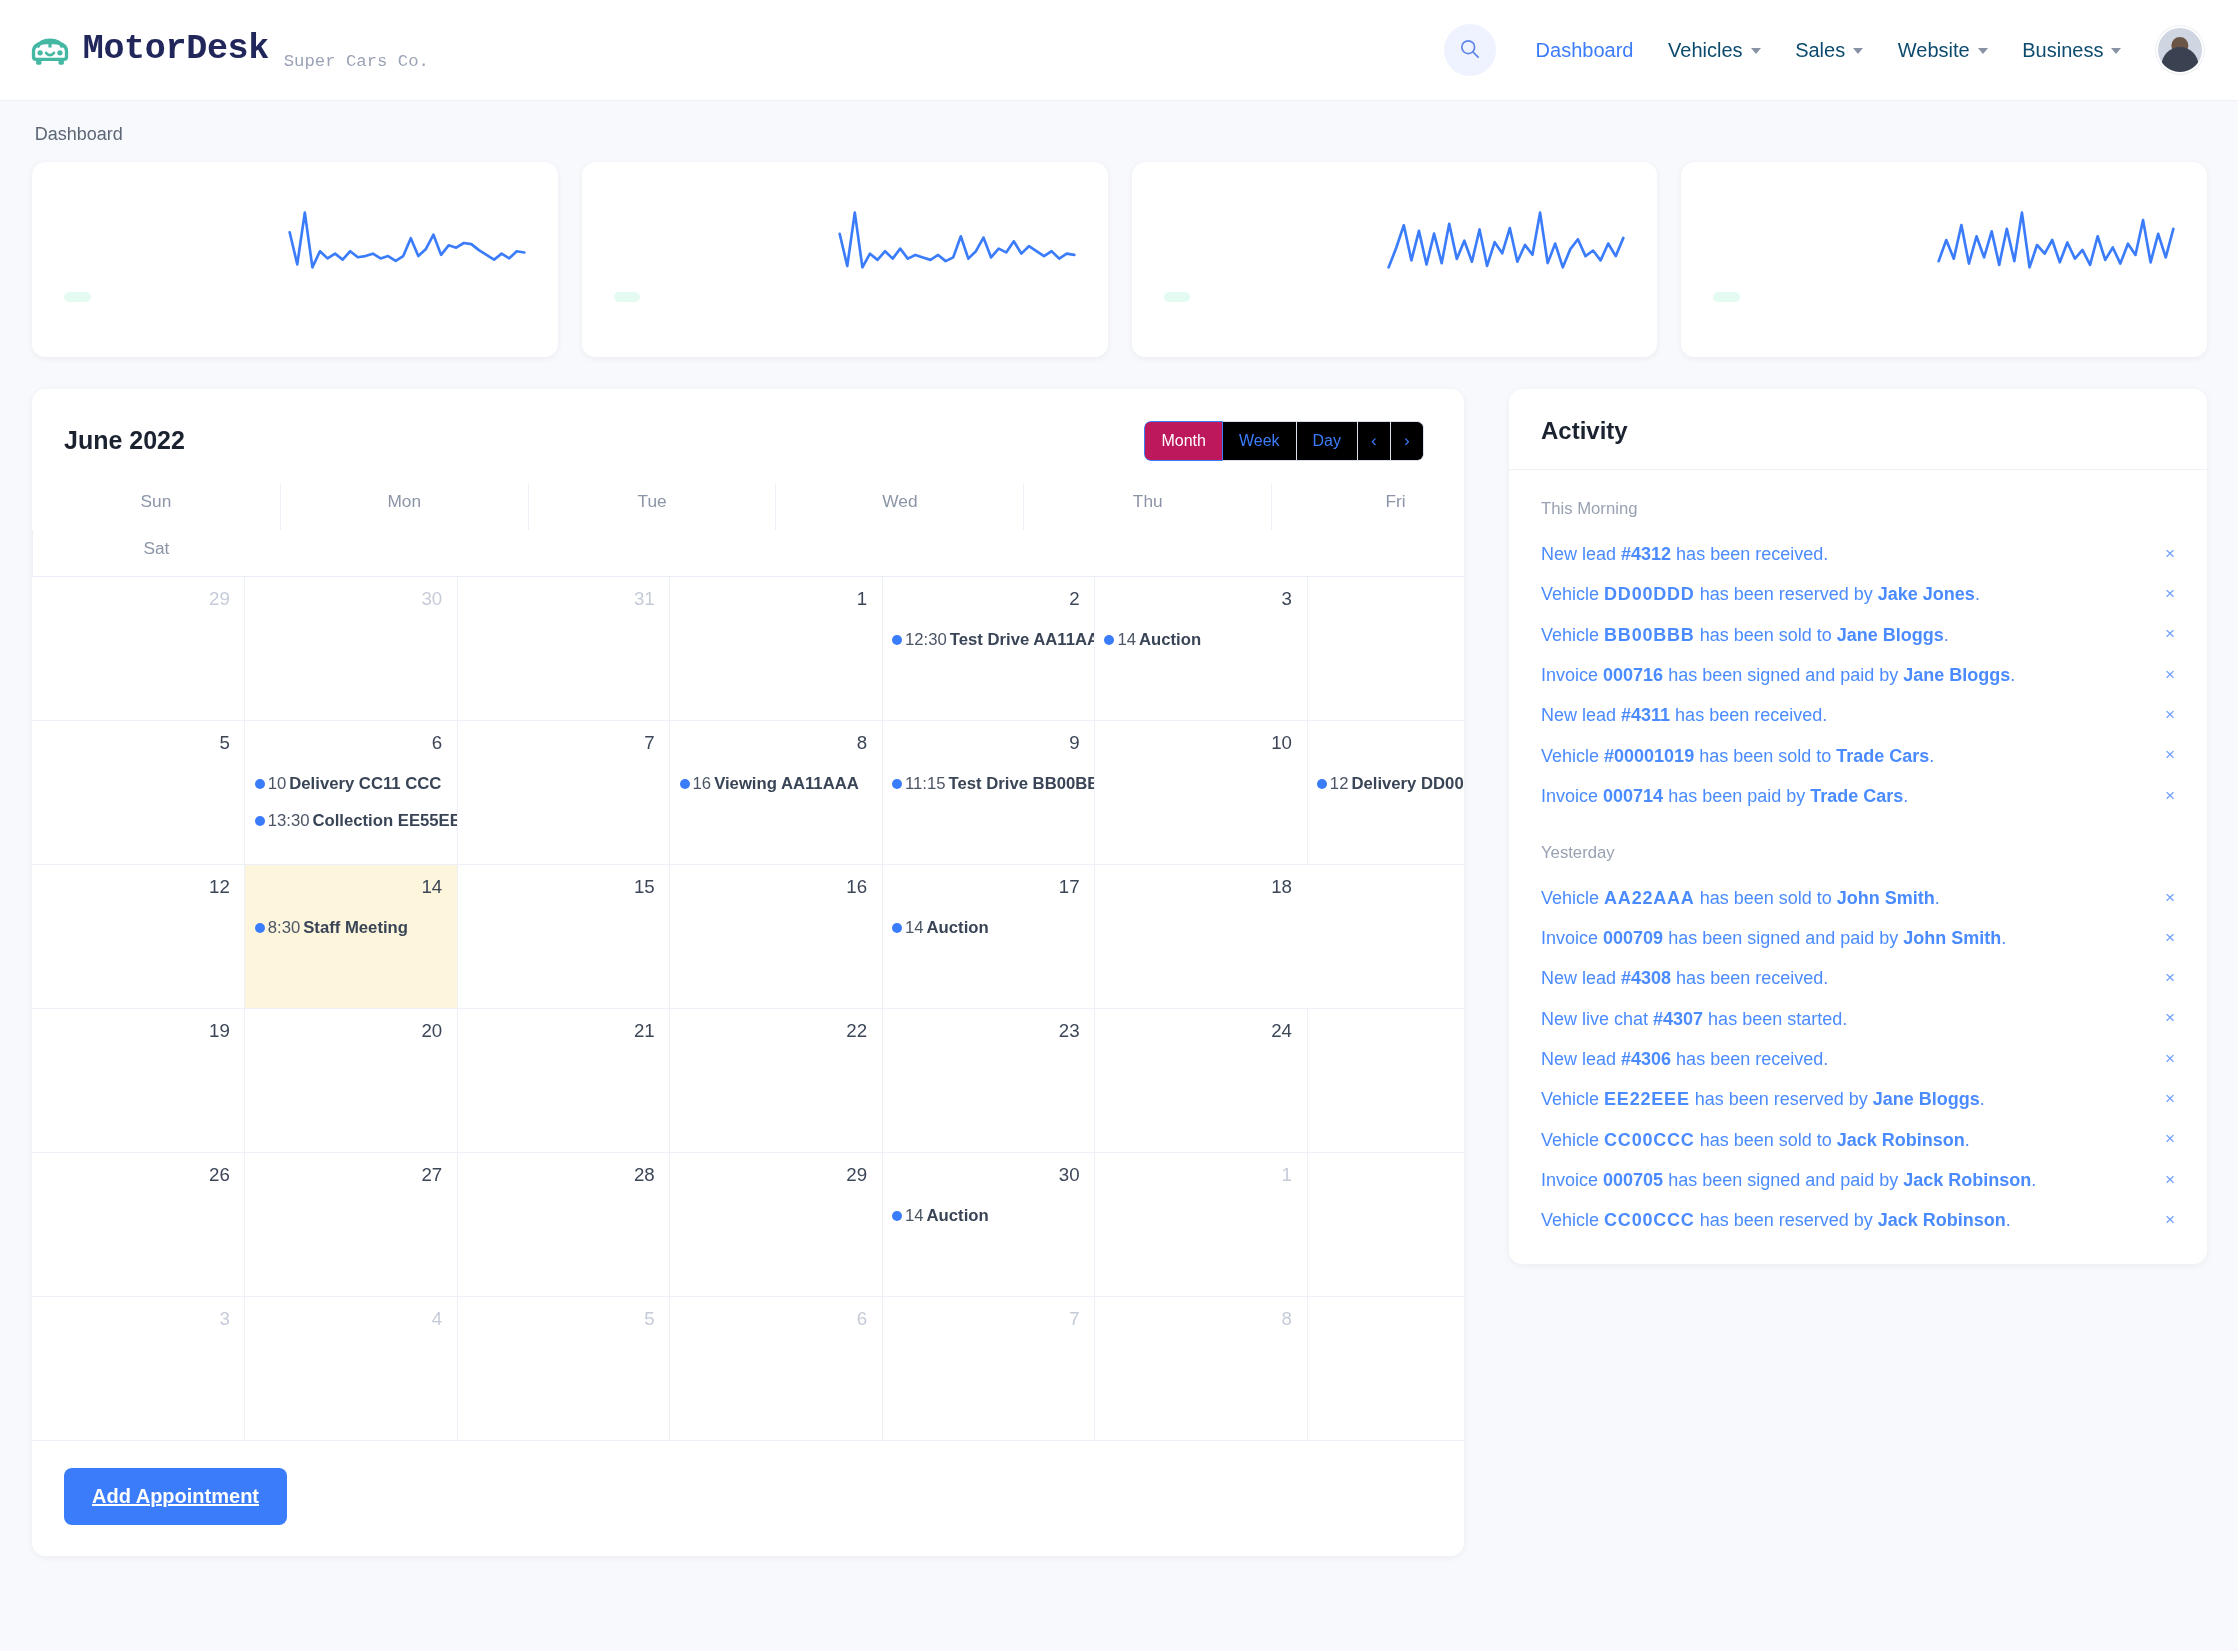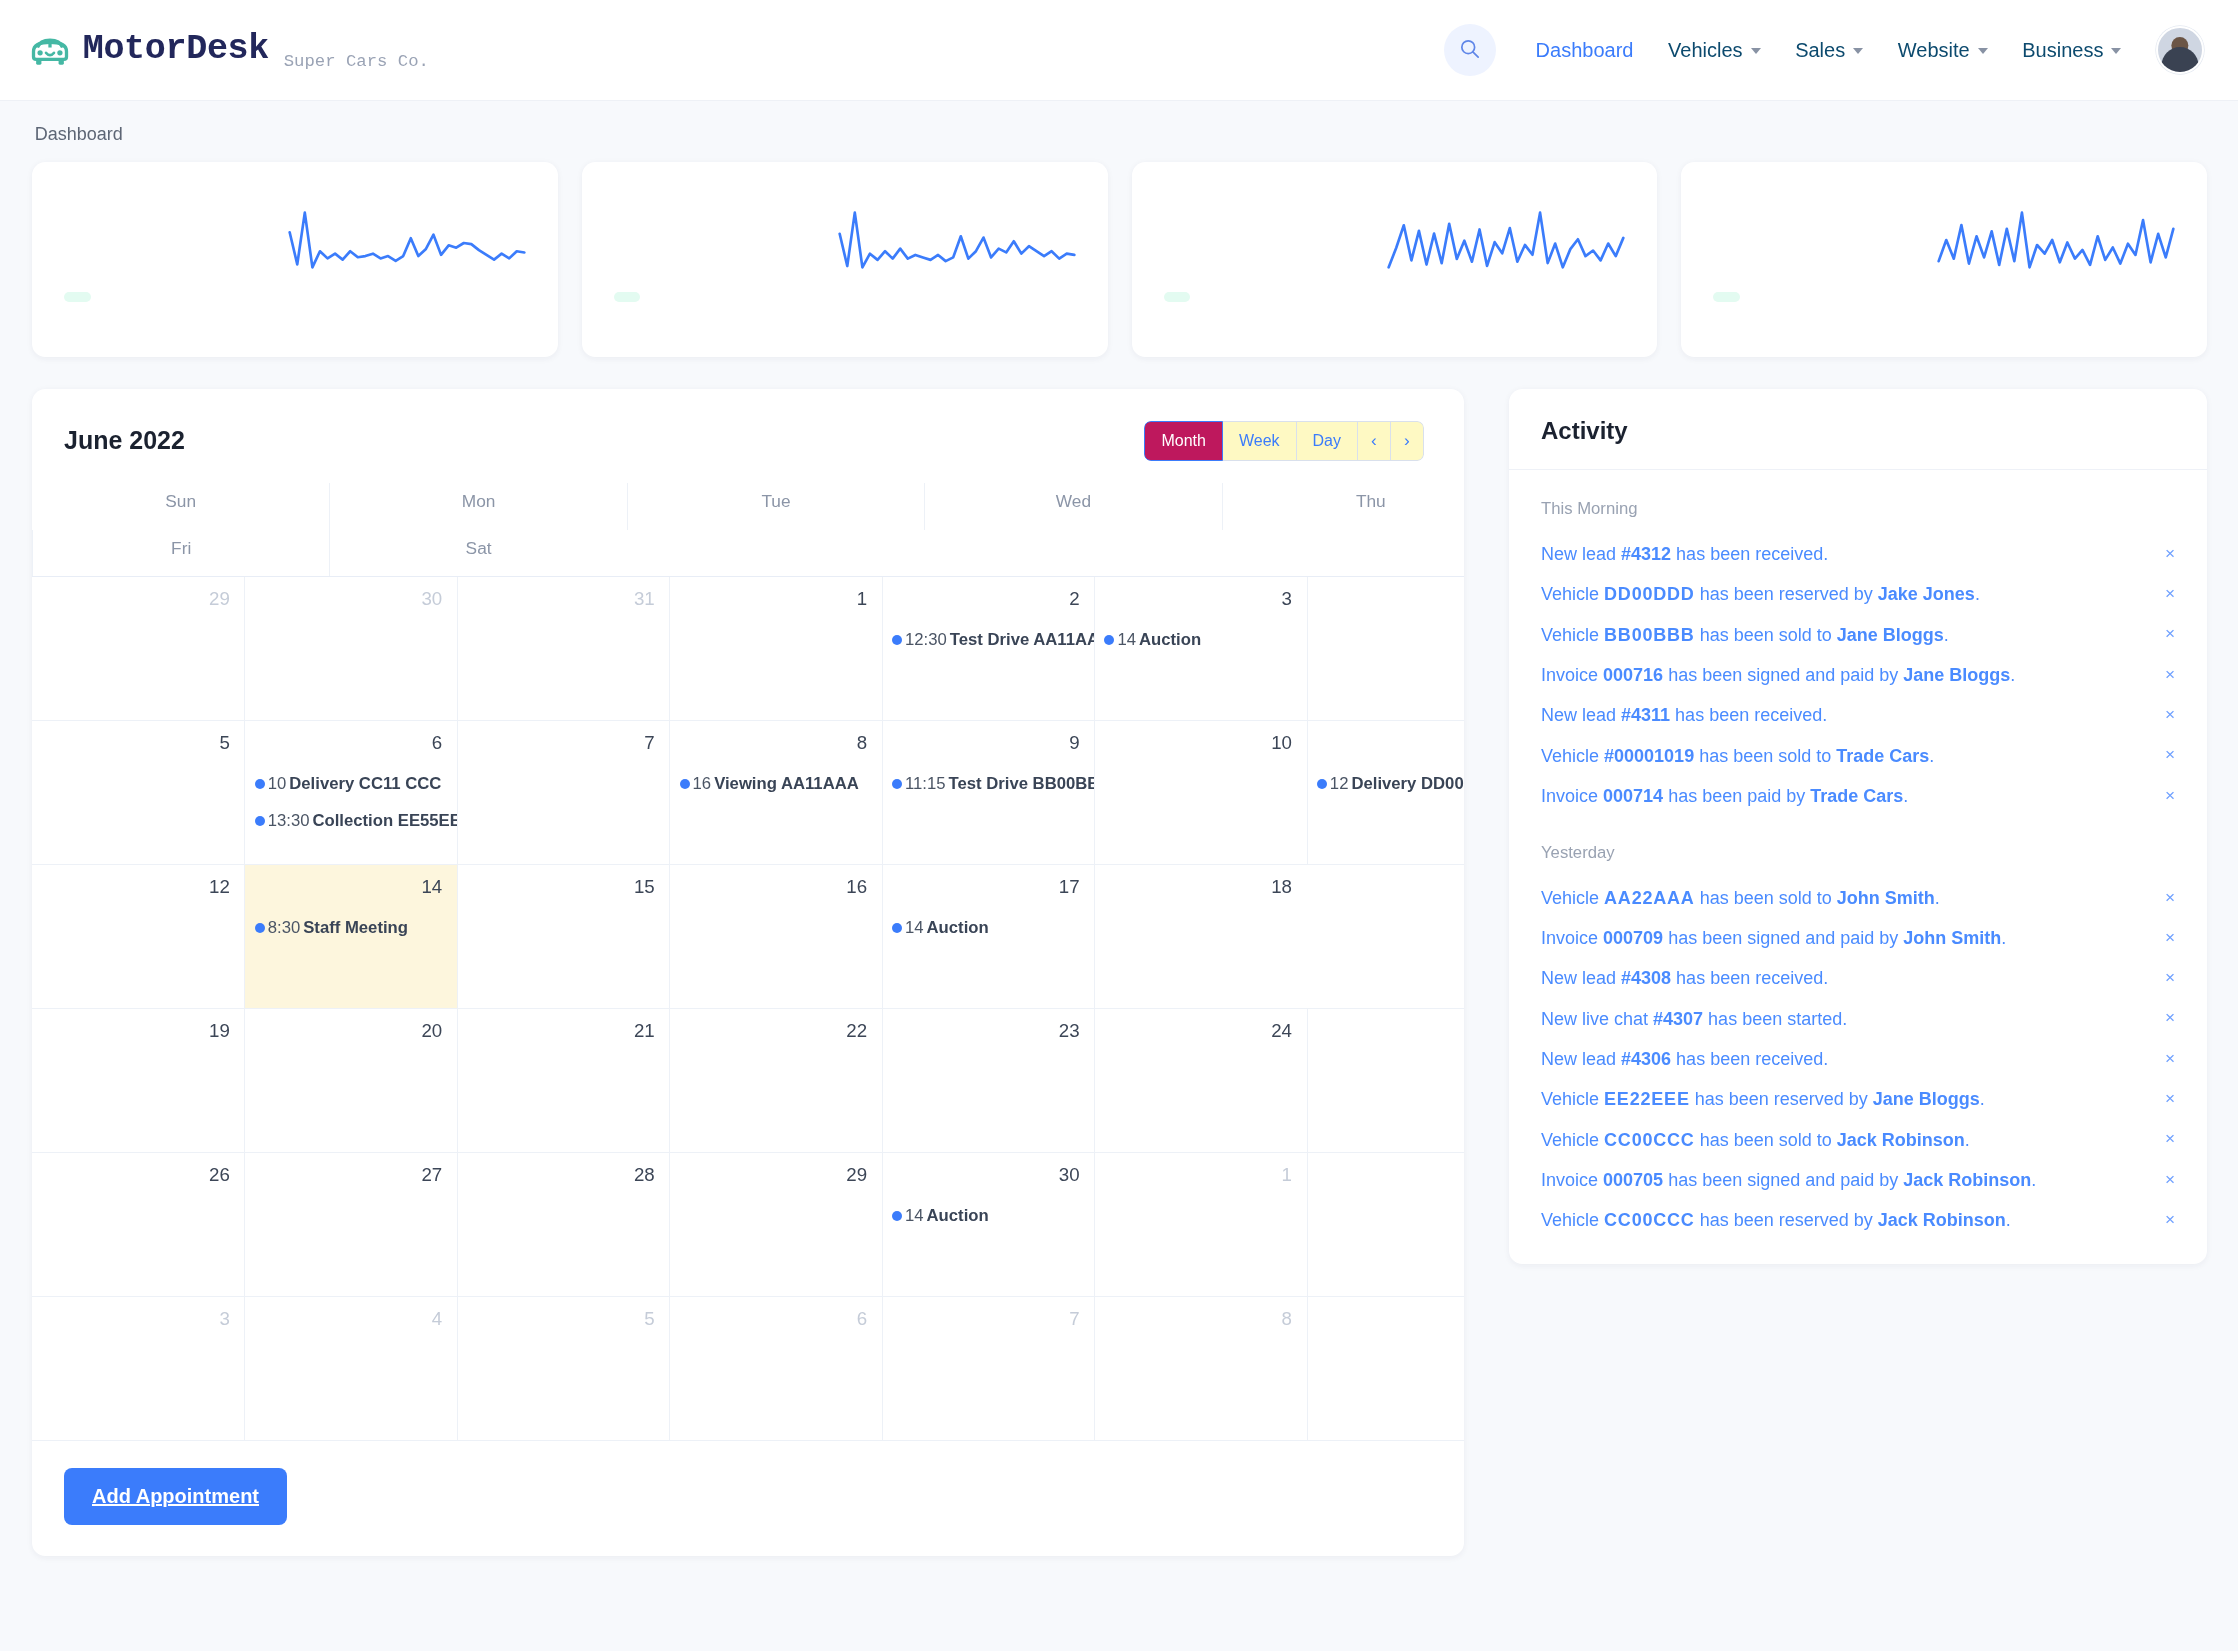--- a/index.html
+++ b/index.html
@@ -106,34 +106,34 @@
     box-shadow: 0 1.3px 6.7px rgba(30,45,80,0.055);
     overflow: hidden; position: relative;
   }
   .cal-head {
     display: flex; align-items: center; justify-content: space-between;
     padding: 32px 40px 22.7px 32px;
   }
   .cal-title { font-size: 25px; font-weight: 700; color: #1b2230; }
   .cal-controls { display: flex; align-items: stretch; border-radius: 6.7px; overflow: hidden; }
   .cal-btn {
-    border: 0.7px solid #d9e0ec; border-left: none; background: #fef9c3;
+    border: 0.7px solid #d9e0ec; border-left: none; background: #000000;
     color: #3b7cfb; font-size: 16px; font-weight: 500;
     padding: 9.3px 16px; cursor: pointer; line-height: 1.1;
     display: flex; align-items: center; justify-content: center;
   }
   .cal-btn:first-child { border-left: 0.7px solid #3b7cfb; border-radius: 6.7px 0 0 6.7px; }
   .cal-btn:last-child { border-radius: 0 6.7px 6.7px 0; }
   .cal-btn.active { background: #be185d; color: #fff; border-color: #3b7cfb; }
   .cal-btn.arrow { padding: 9.3px 12px; font-size: 17.3px; min-width: 33px; }
 
   .cal-grid-wrap { overflow: hidden; }
   .cal-grid { width: 1487px; }
   .cal-dow {
-    display: grid; grid-template-columns: repeat(5, 1fr);
+    display: grid; grid-template-columns: repeat(6, 1fr);
     border-bottom: 1.3px solid #e8edf6;
   }
   .dow {
     text-align: center; font-size: 17.3px; color: #8b95a7;
     padding: 8px 0 17.3px 0; border-left: 0.7px solid #edf1f7;
   }
   .dow:first-child { border-left: none; }
   .cal-week {
     display: grid; grid-template-columns: repeat(7, 1fr);
     border-bottom: 0.7px solid #edf1f7;

